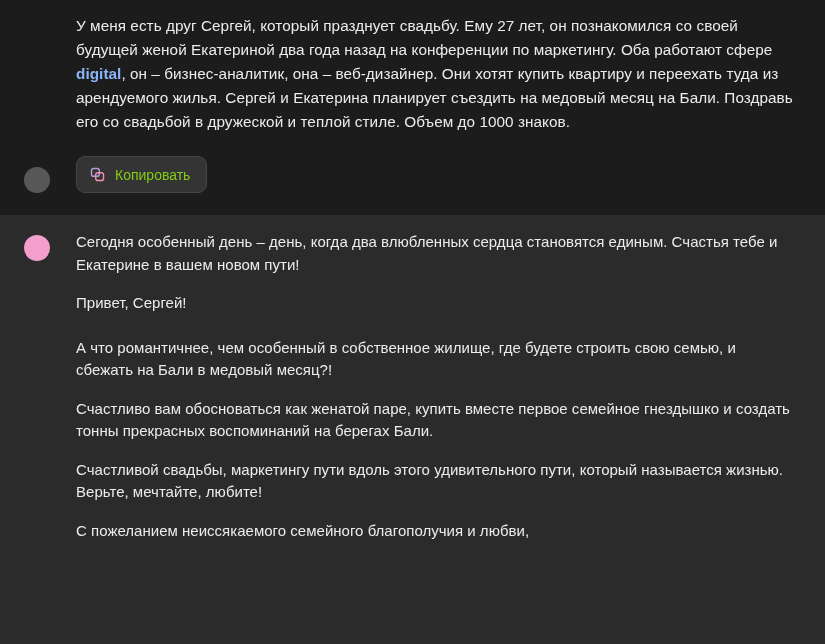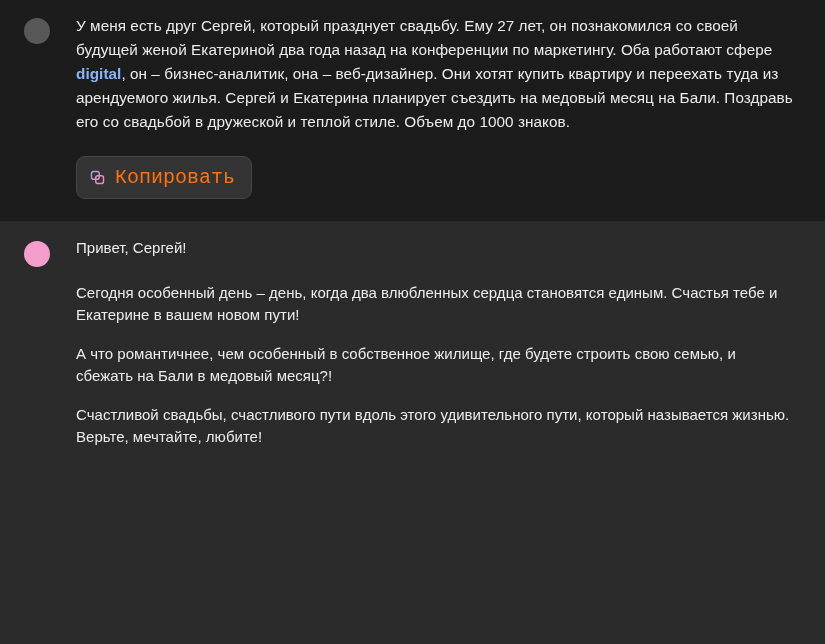--- a/index.html
+++ b/index.html
@@ -22,20 +22,21 @@
   }
   .turn {
     display: flex;
     align-items: flex-start;
     padding: 14px 30px 14px 24px;
     box-sizing: border-box;
   }
   .turn-user {
     background: #1c1c1c;
     padding-bottom: 22px;
+    align-items: flex-end;
   }
   .turn-assistant {
     background: #2b2b2b;
     padding-top: 16px;
     flex: 1 1 auto;
   }
   .avatar-col {
     width: 52px;
     flex: 0 0 52px;
     padding-top: 4px;
@@ -68,24 +69,24 @@
   }
   .copy-btn {
     margin-top: 22px;
     display: inline-flex;
     align-items: center;
     gap: 9px;
     background: #343434;
     border: 1px solid #464646;
     border-radius: 9px;
     padding: 9px 16px 9px 12px;
-    font-size: 20px;
-    color: #f97316;
+    font-size: 14px;
+    color: #84cc16;
     cursor: pointer;
-    font-family: Liberation Mono, monospace;
+    font-family: Liberation Sans, sans-serif;
   }
   .copy-icon {
     width: 17px;
     height: 17px;
     display: block;
   }
   .assistant-p {
     font-size: 15px;
     line-height: 22.5px;
     color: #ececec;
@@ -123,20 +124,22 @@
         <span>Копировать</span>
       </button>
     </div>
   </div>
 
   <div class="turn turn-assistant">
     <div class="avatar-col">
       <div class="avatar avatar-assistant"></div>
     </div>
     <div class="msg-col">
+      <p class="assistant-p">Сегодня особенный день – день, когда два влюбленных сердца становятся единым. Счастья тебе и Екатерине в вашем новом пути!</p>
       <p class="assistant-p assistant-greeting">Привет, Сергей!</p>
-      <p class="assistant-p">Сегодня особенный день – день, когда два влюбленных сердца становятся единым. Счастья тебе и Екатерине в вашем новом пути!</p>
       <p class="assistant-p">А что романтичнее, чем особенный в собственное жилище, где будете строить свою семью, и сбежать на Бали в медовый месяц?!</p>
-      <p class="assistant-p">Счастливой свадьбы, счастливого пути вдоль этого удивительного пути, который называется жизнью. Верьте, мечтайте, любите!</p>
+      <p class="assistant-p">Счастливо вам обосноваться как женатой паре, купить вместе первое семейное гнездышко и создать тонны прекрасных воспоминаний на берегах Бали.</p>
+      <p class="assistant-p">Счастливой свадьбы, маркетингу пути вдоль этого удивительного пути, который называется жизнью. Верьте, мечтайте, любите!</p>
+      <p class="assistant-p tight">С пожеланием неиссякаемого семейного благополучия и любви,</p>
     </div>
   </div>
 
 </div>
 
 </body></html>

